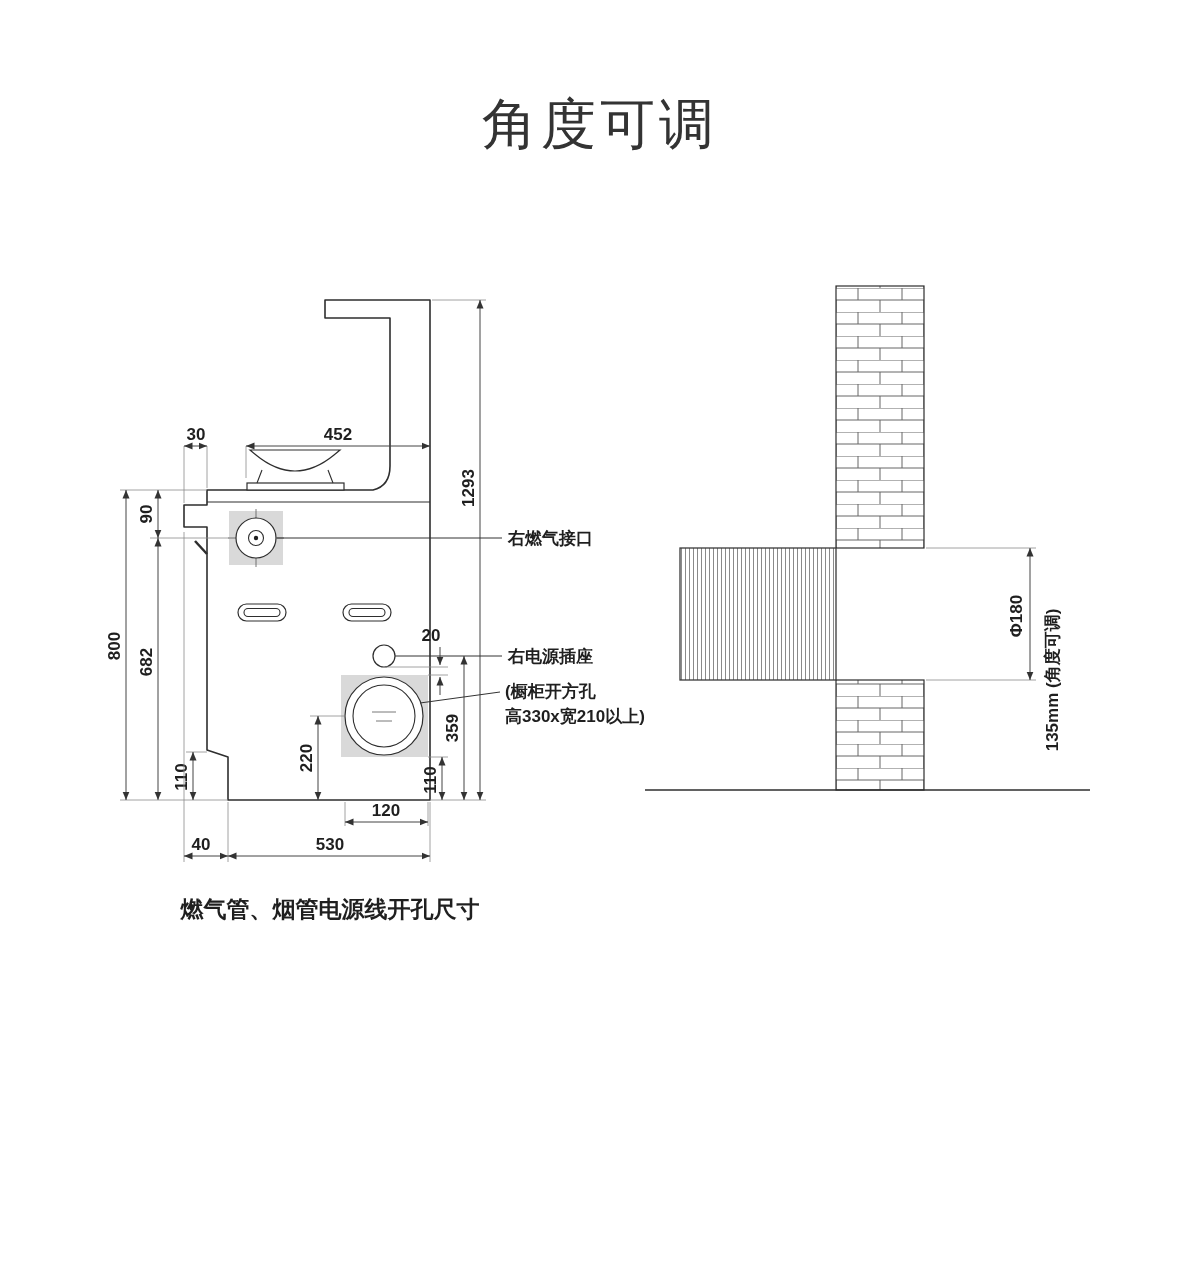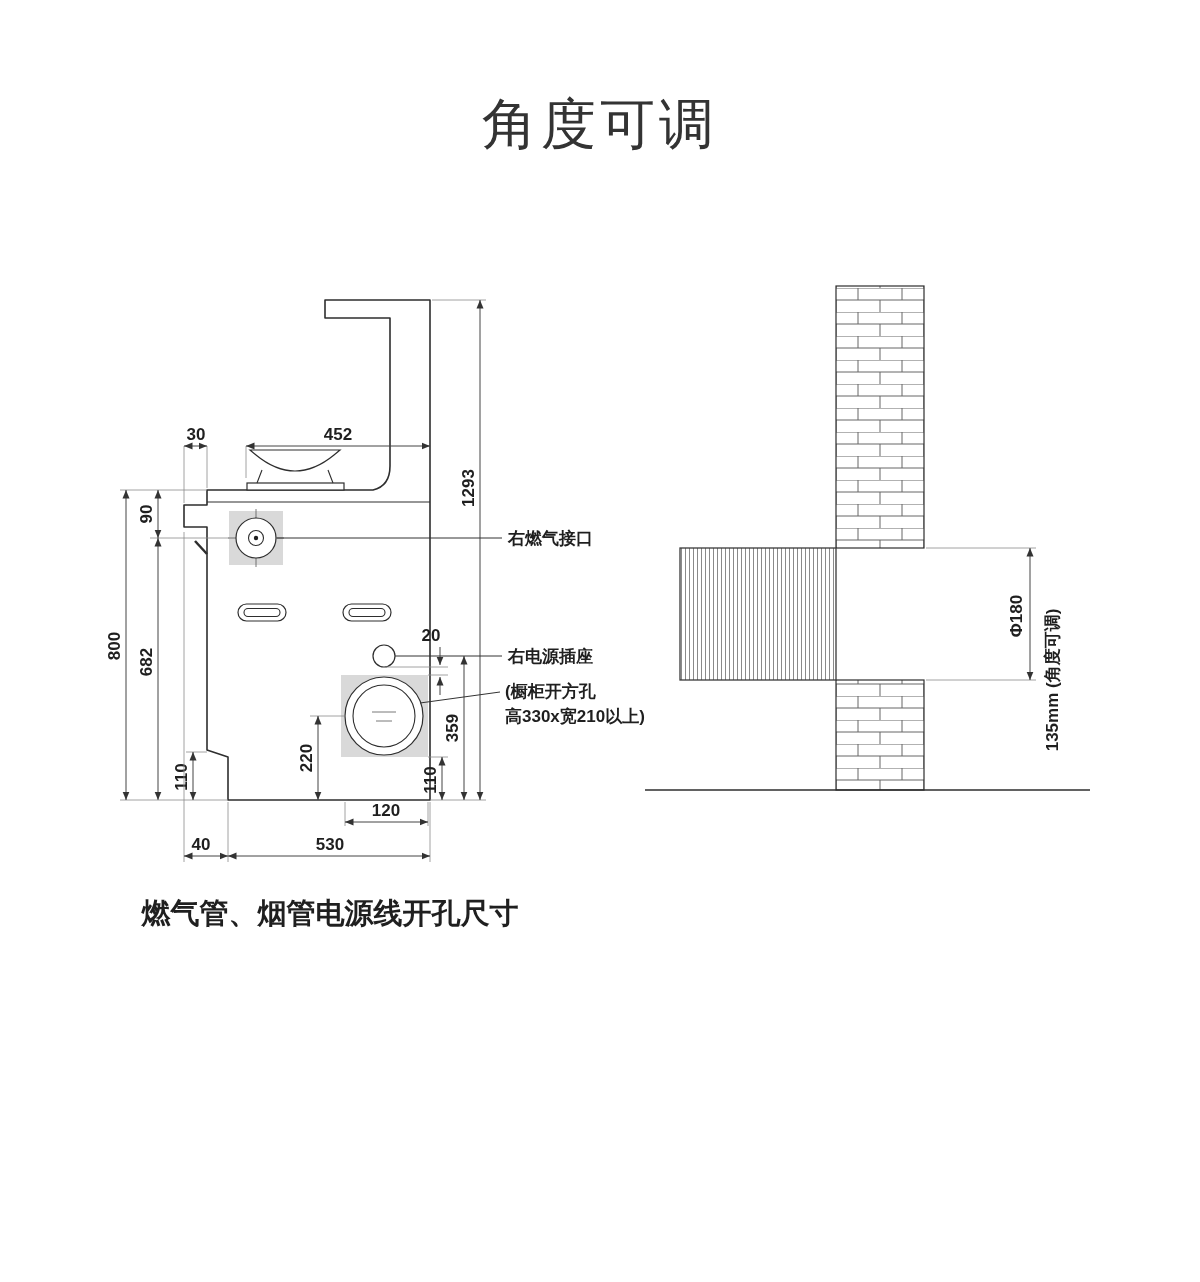--- a/index.html
+++ b/index.html
@@ -1,20 +1,20 @@
 <!DOCTYPE html>
 <html><head>
 <meta charset="utf-8">
 <style>
   html,body{margin:0;padding:0;background:#fff;}
   .page{position:relative;width:1200px;height:1282px;background:#fff;overflow:hidden;
         font-family:"Liberation Sans","DejaVu Sans",sans-serif;}
   .title{position:absolute;top:88px;left:0;width:100%;text-align:center;
          font-size:55px;font-weight:500;color:#333;letter-spacing:4px;}
-  .caption{position:absolute;top:894px;font-size:29px;font-weight:600;color:#1f1f1f;text-align:center;}
+  .caption{position:absolute;top:894px;font-size:23px;font-weight:600;color:#1f1f1f;text-align:center;}
   .caption-left{left:130px;width:400px;}
   .caption-right{left:688px;width:400px;}
   svg.drawing{position:absolute;left:0;top:0;}
   .obj{fill:#fff;stroke:#2e2e2e;stroke-width:1.6;stroke-linejoin:round;}
   .obj2{fill:#fff;stroke:#2e2e2e;stroke-width:1.2;}
   .line2{fill:none;stroke:#2e2e2e;stroke-width:1.1;}
   .thin{fill:none;stroke:#555;stroke-width:0.8;}
   .shade{fill:#d9d9d9;stroke:none;}
   .dl{fill:none;stroke:#444;stroke-width:1;marker-start:url(#as);marker-end:url(#ae);}
   .dle{fill:none;stroke:#444;stroke-width:1;marker-end:url(#ae);}

